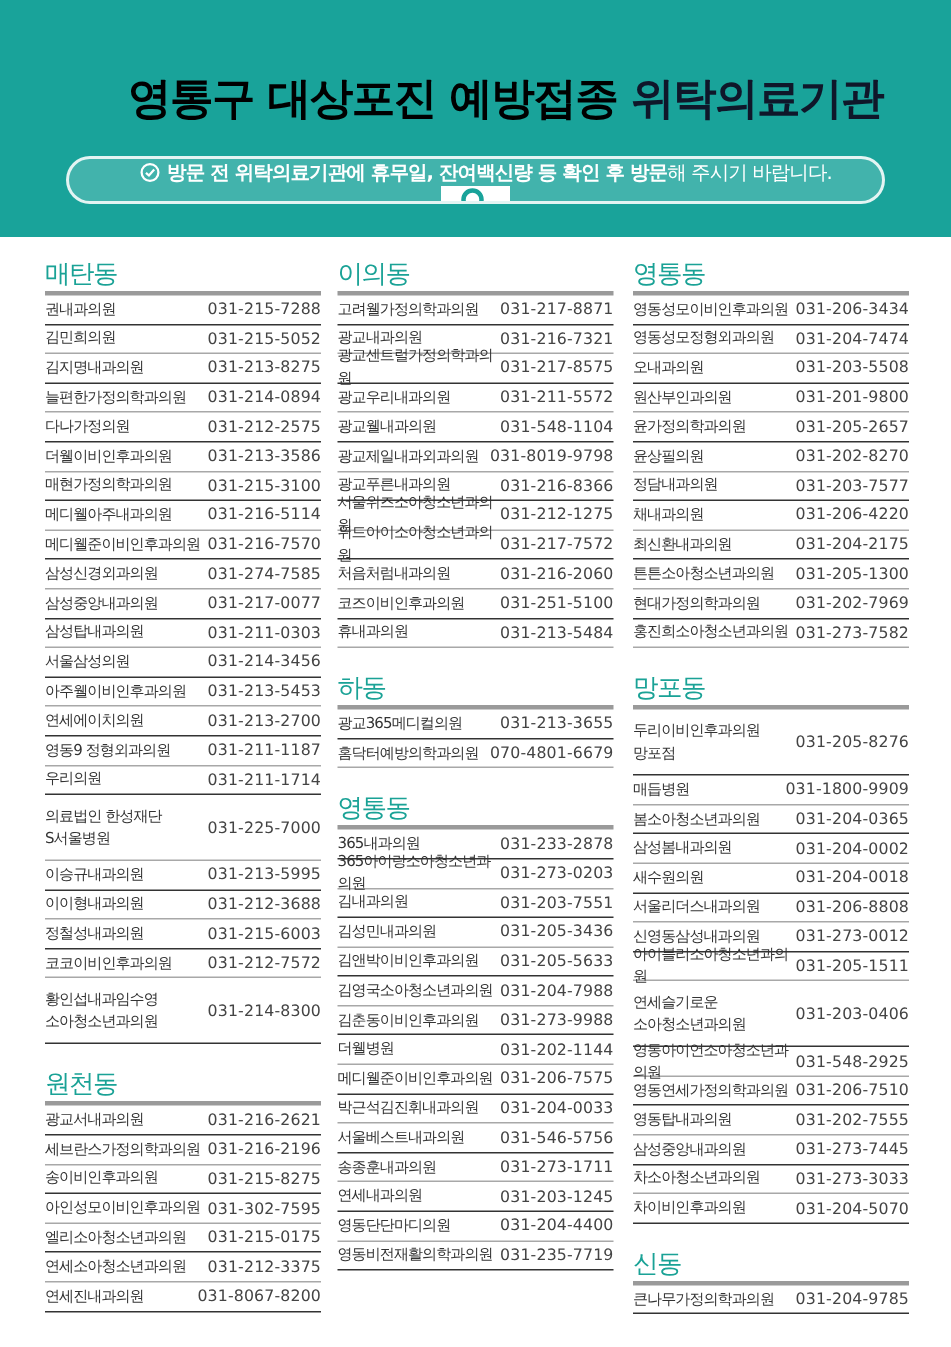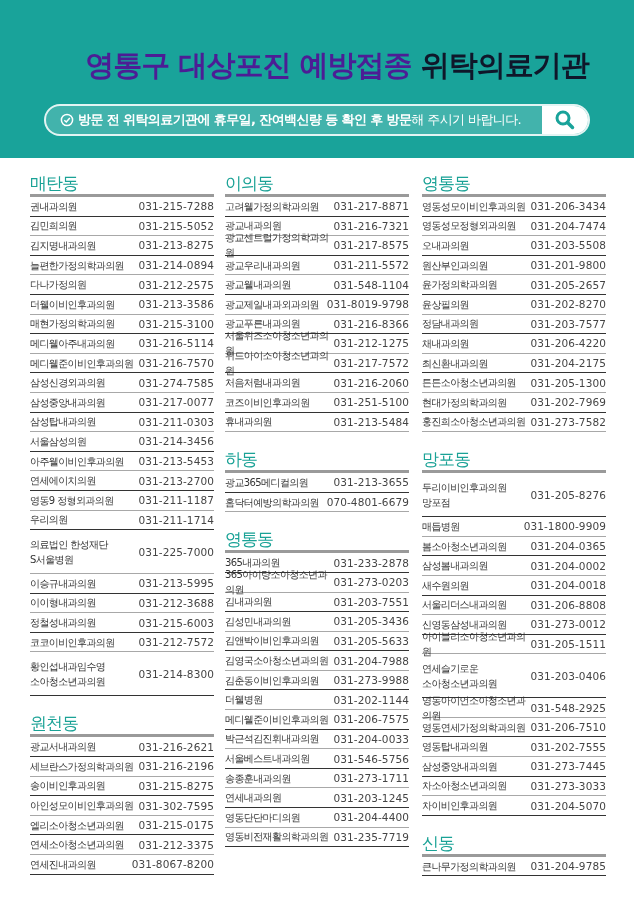--- a/index.html
+++ b/index.html
@@ -6,26 +6,26 @@
   html, body { width: 634px; height: 898px; background: #ffffff; overflow: hidden; }
   body { font-family: "DejaVu Sans", "Liberation Sans", sans-serif; color: #2a2a2a; }
   .header {
     position: absolute; left: 0; top: 0; width: 634px; height: 158px;
     background: #19a39a;
   }
   .title {
     position: absolute; left: 0; top: 46px; width: 634px; text-align: center;
     font-size: 29px; font-weight: bold; letter-spacing: -1px; white-space: nowrap;
   }
-  .title .hl { color: #4c1d95; margin-left: 40px; }
+  .title .hl { color: #000000; margin-left: 40px; }
   .title .wt { color: #0f172a; }
   .search {
     position: absolute; left: 44px; top: 104px; width: 546px; height: 32px;
     border: 2px solid rgba(255,255,255,0.85); border-radius: 16px;
-    background: rgba(255,255,255,0.18); overflow: hidden; display: flex; align-items: center;
+    background: rgba(255,255,255,0.18); overflow: hidden; display: flex; align-items: center; flex-direction: column;
   }
   .search-text {
     flex: 1; padding-left: 14px; color: #ffffff; font-size: 13px; white-space: nowrap;
     letter-spacing: -0.6px; display: flex; align-items: center;
   }
   .search-text .bold { font-weight: bold; }
   .check-icon { width: 14px; height: 14px; margin-right: 4px; }
   .search-btn {
     width: 46px; height: 100%; background: #ffffff; display: flex; align-items: center; justify-content: center;
   }

